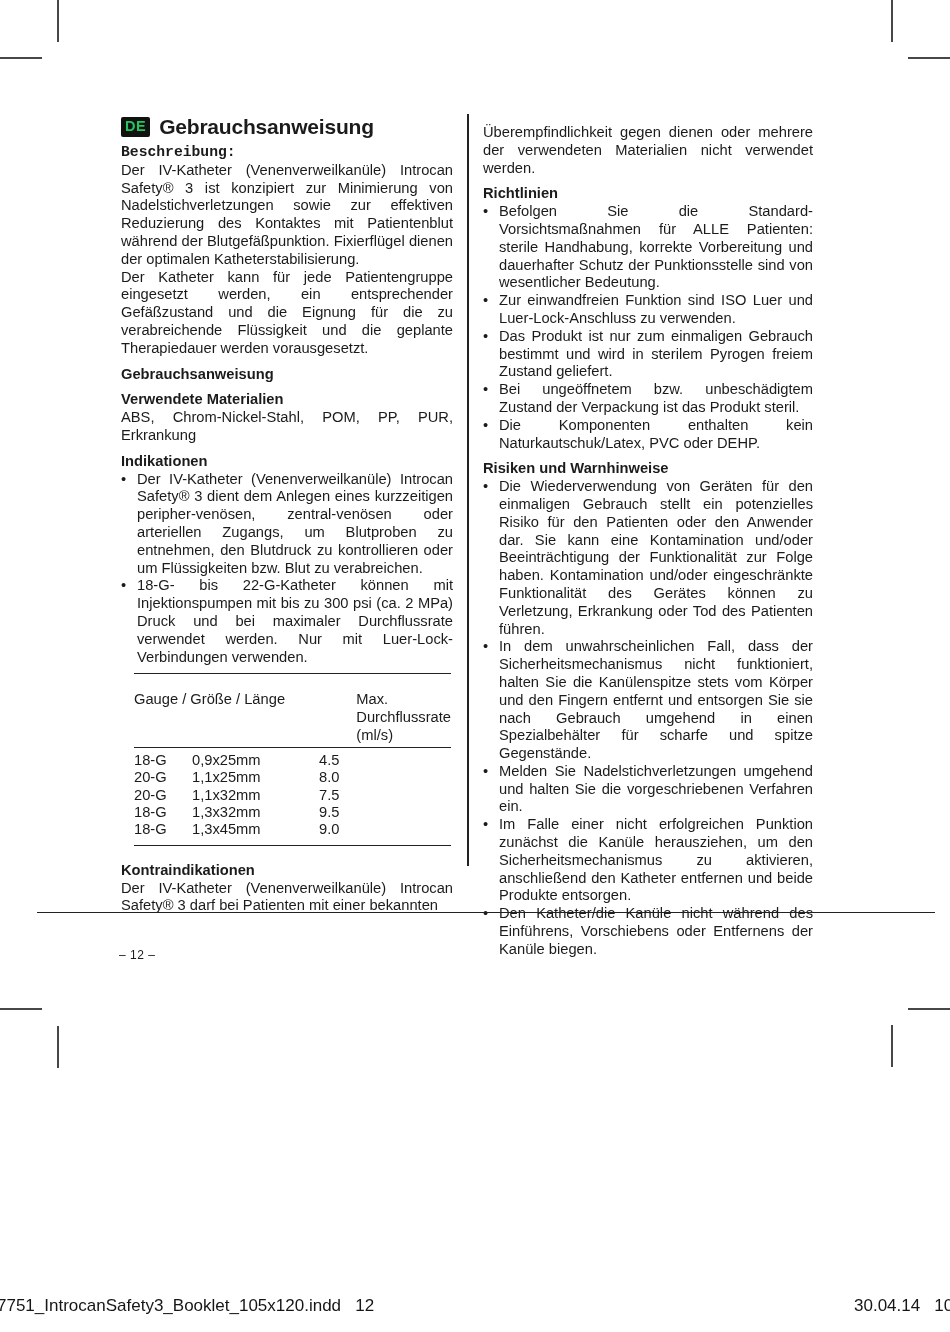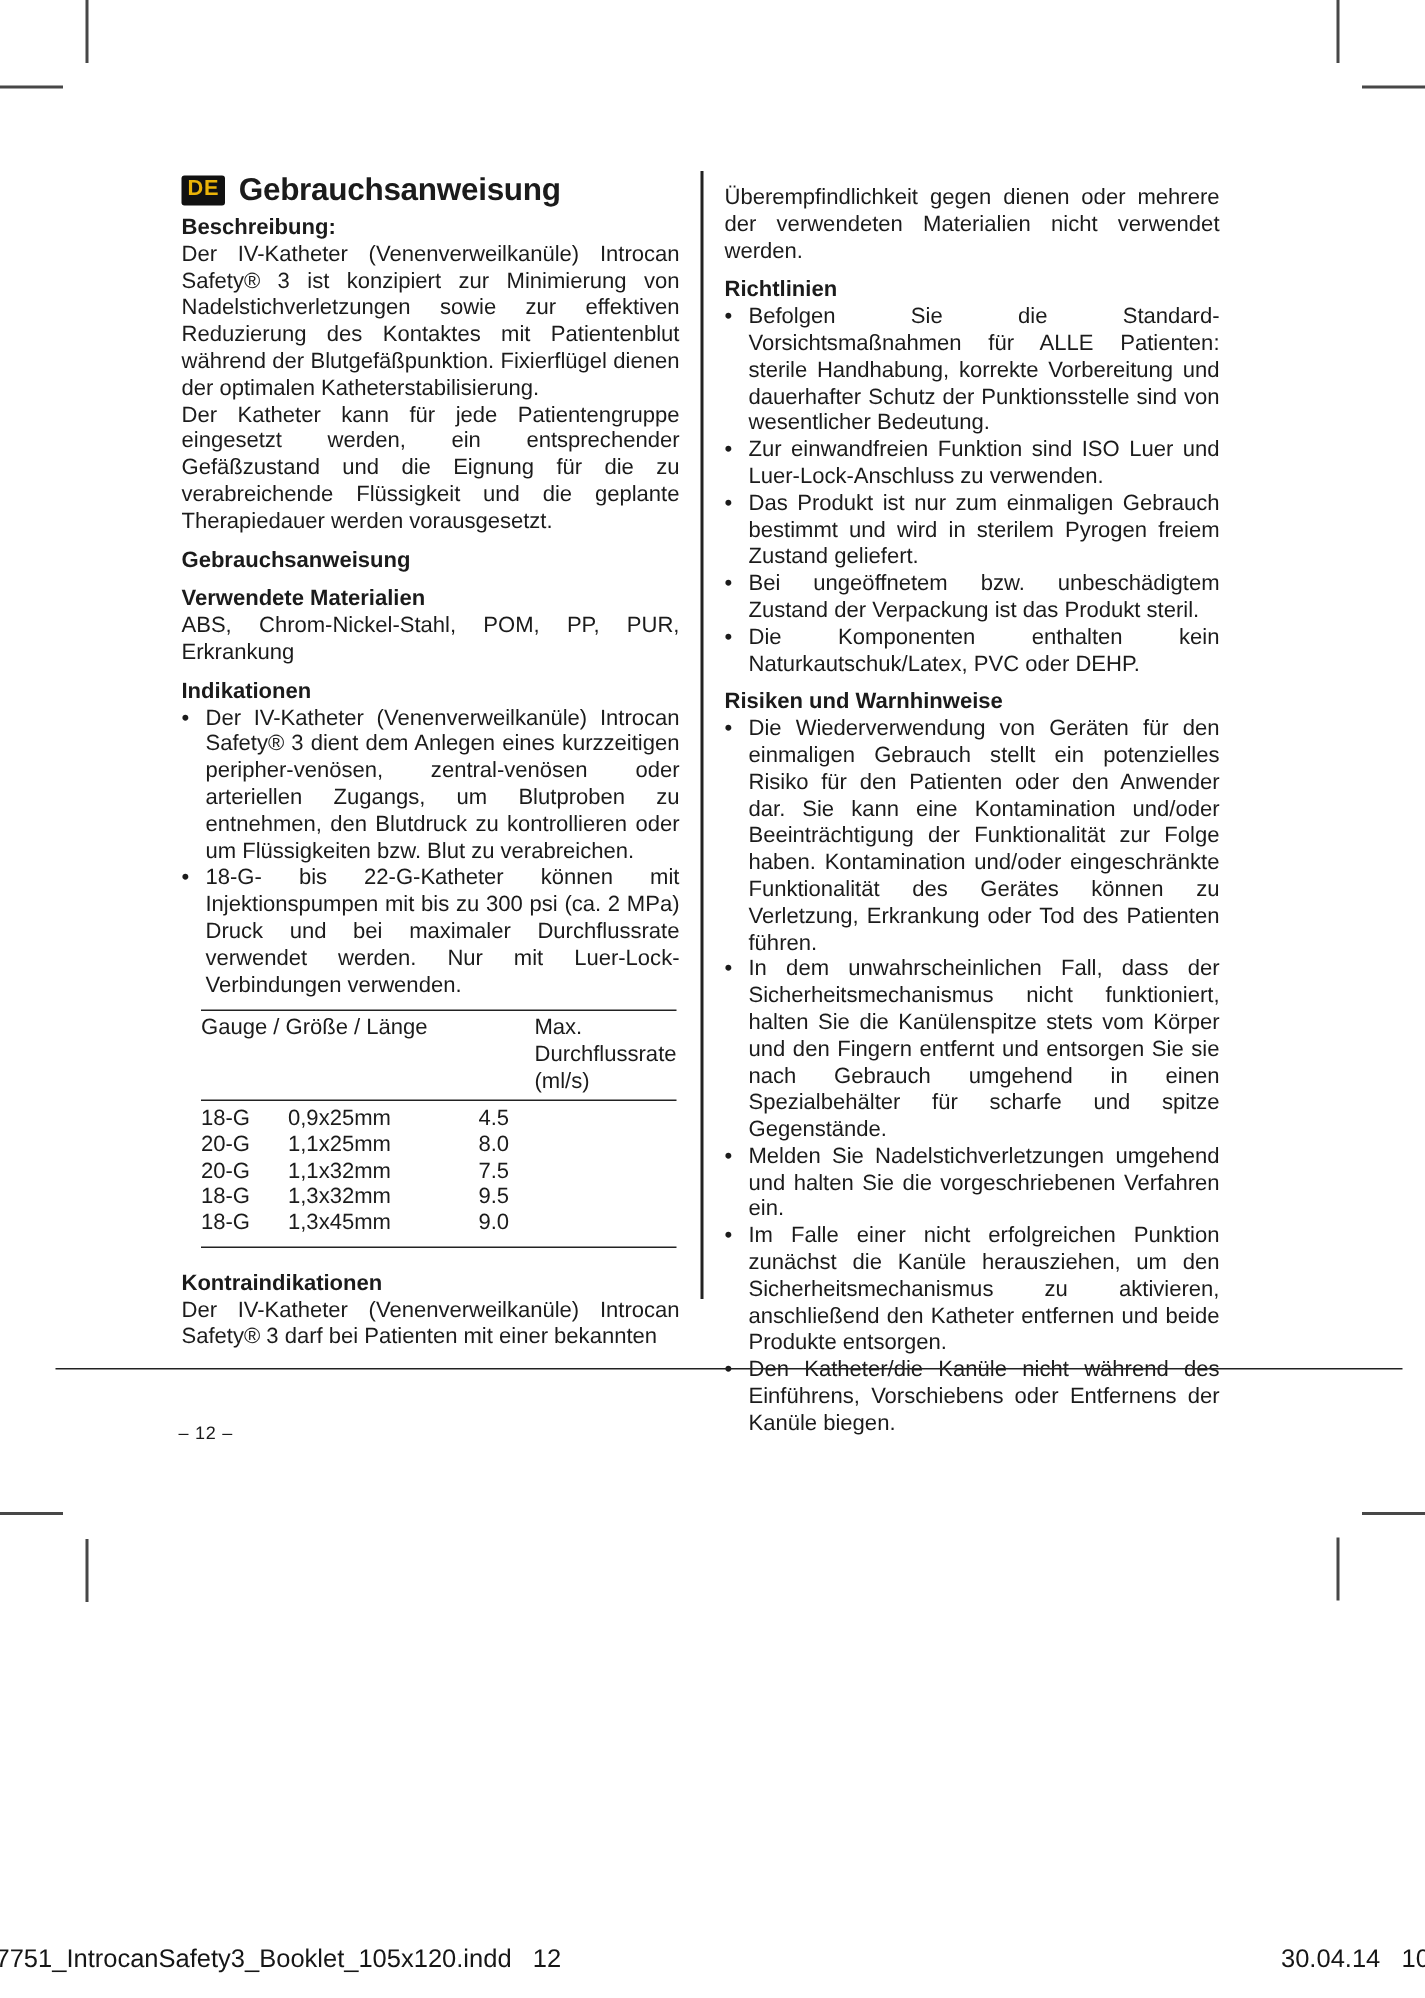--- a/index.html
+++ b/index.html
@@ -14,35 +14,35 @@
   .mark.v{width:1.5px;height:42px;}
   .mark.h{height:1.5px;width:42px;}
   
   .col{position:absolute;font-size:14.7px;line-height:17.8px;}
   .col-left{left:121px;top:117px;width:332px;}
   .col-right{left:483px;top:124px;width:330px;}
   .divider{position:absolute;left:467px;top:114px;width:1.6px;height:752px;background:#222;}
   
   .title-row{display:flex;align-items:center;gap:9px;margin-bottom:7px;}
   .badge{
-    background:#111;color:#eab308;font-weight:bold;font-size:14.5px;
+    background:#111;color:#22c55e;font-weight:bold;font-size:14.5px;
     padding:1px 4px 2px 4px;border-radius:2px;letter-spacing:.5px;line-height:17px;
   }
   .title{font-size:21px;font-weight:bold;letter-spacing:-0.2px;}
   
   .sec-heading{font-weight:bold;margin-top:8px;}
-  .sec-heading.tight{margin-top:0;}
+  .sec-heading.tight{margin-top:0;font-family:Liberation Mono, monospace;}
   .sec-heading.after-table{margin-top:16px;}
   .para{text-align:justify;}
   .bullet{display:flex;}
   .dot{flex:0 0 16px;}
   .btext{flex:1;text-align:justify;}
   
   .gtable{margin:7px 0 0 13px;width:317px;border-bottom:1.3px solid #222;}
-  .t-head{display:flex;border-top:1.5px solid #222;border-bottom:1.3px solid #222;padding:3px 0 2px 0;}
+  .t-head{display:flex;border-top:1.5px solid #222;border-bottom:1.3px solid #222;padding:17px 0 2px 0;}
   .th1{width:185px;}
   .th2{flex:1;margin-left:40px;}
   .t-body{padding:4px 0 6px 0;}
   .t-row{display:flex;line-height:17.4px;}
   .c-g{width:58px;}
   .c-s{width:127px;}
   .c-r{flex:1;}
   
   .rule{position:absolute;left:37px;top:912px;width:898px;height:1.3px;background:#222;}
   .page-number{position:absolute;left:119px;top:948px;font-size:12px;letter-spacing:.5px;}

